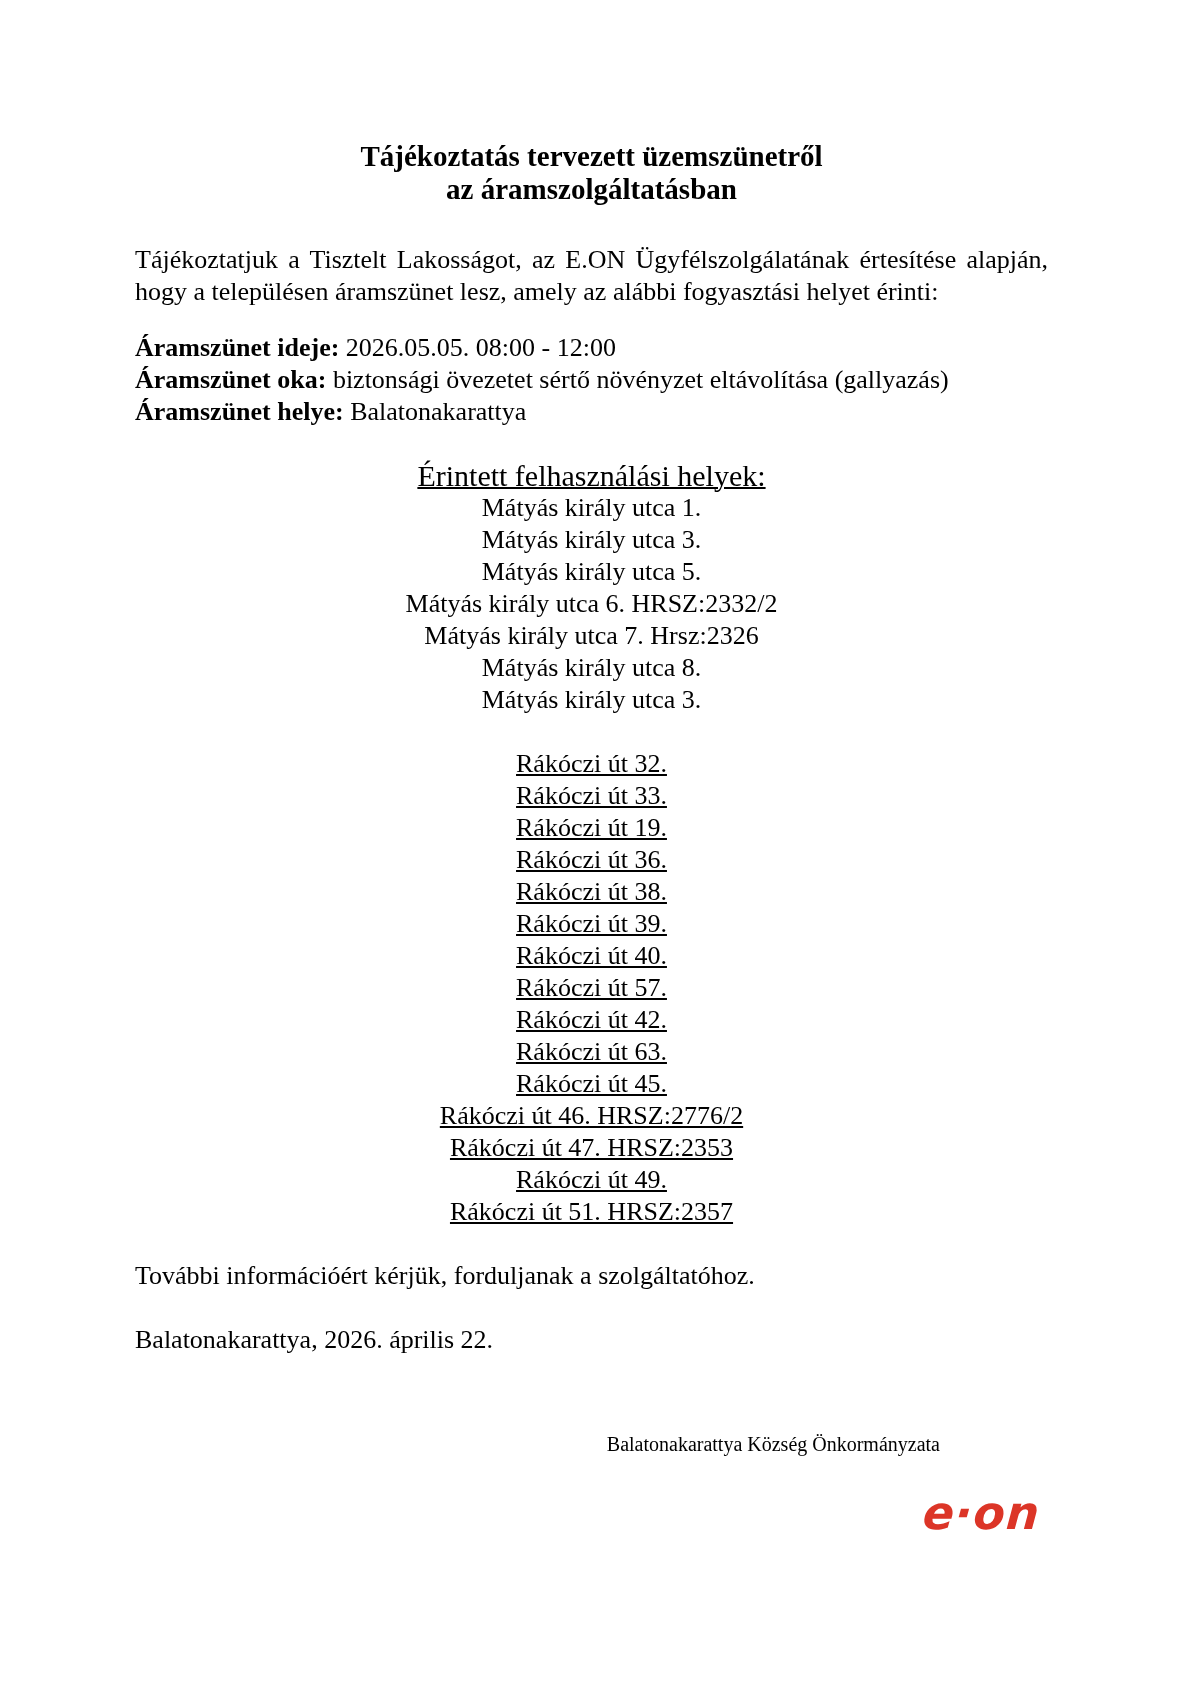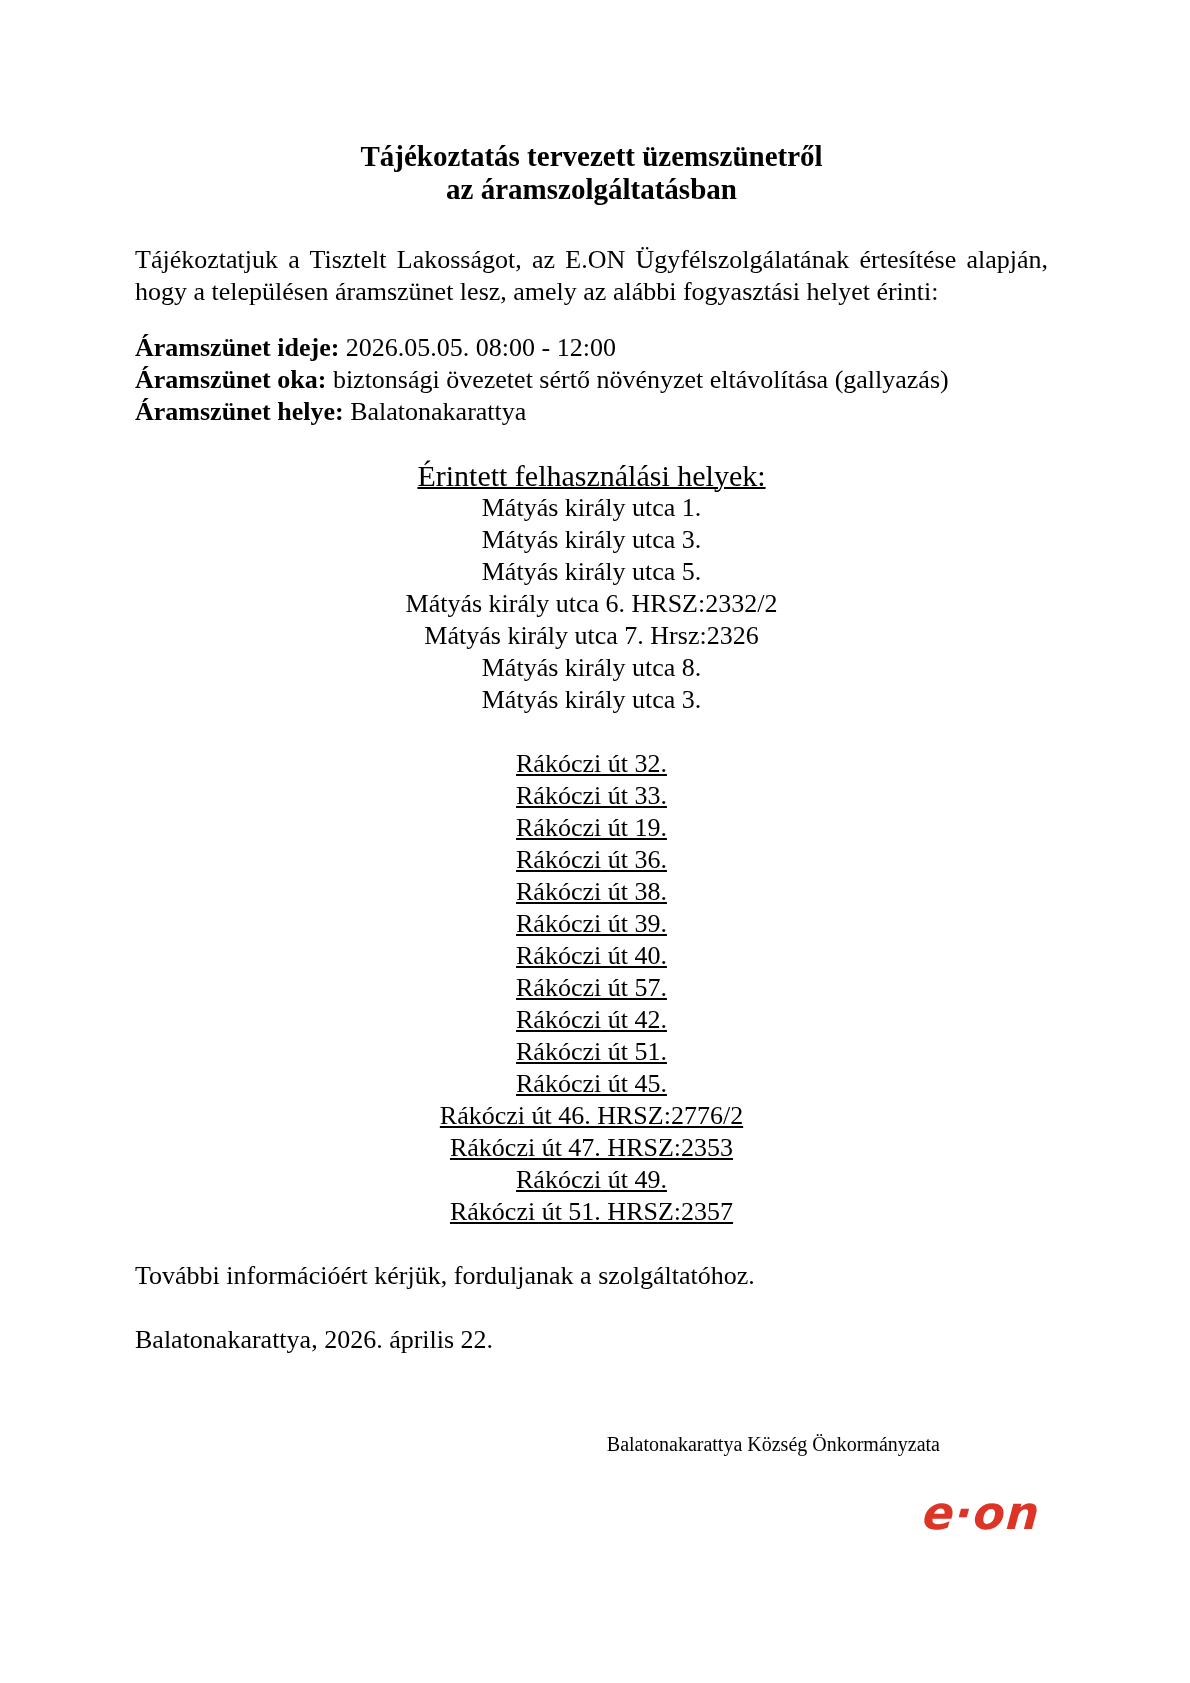--- a/index.html
+++ b/index.html
@@ -143,21 +143,21 @@
   <ul class="addr second-group">
       <li>Rákóczi út 32.</li>
       <li>Rákóczi út 33.</li>
       <li>Rákóczi út 19.</li>
       <li>Rákóczi út 36.</li>
       <li>Rákóczi út 38.</li>
       <li>Rákóczi út 39.</li>
       <li>Rákóczi út 40.</li>
       <li>Rákóczi út 57.</li>
       <li>Rákóczi út 42.</li>
-      <li>Rákóczi út 51.</li>
+      <li>Rákóczi út 63.</li>
       <li>Rákóczi út 45.</li>
       <li>Rákóczi út 46. HRSZ:2776/2</li>
       <li>Rákóczi út 47. HRSZ:2353</li>
       <li>Rákóczi út 49.</li>
       <li>Rákóczi út 51. HRSZ:2357</li>
     </ul>
 
   <p class="more-info">További információért kérjük, forduljanak a szolgáltatóhoz.</p>
 
   <p class="date-line">Balatonakarattya, 2026. április 22.</p>

